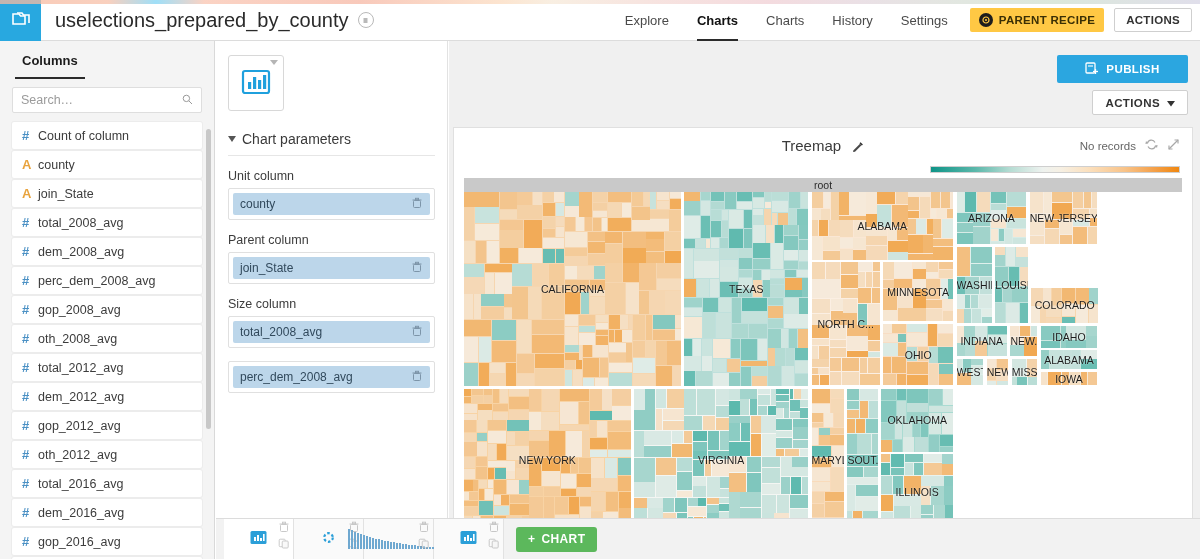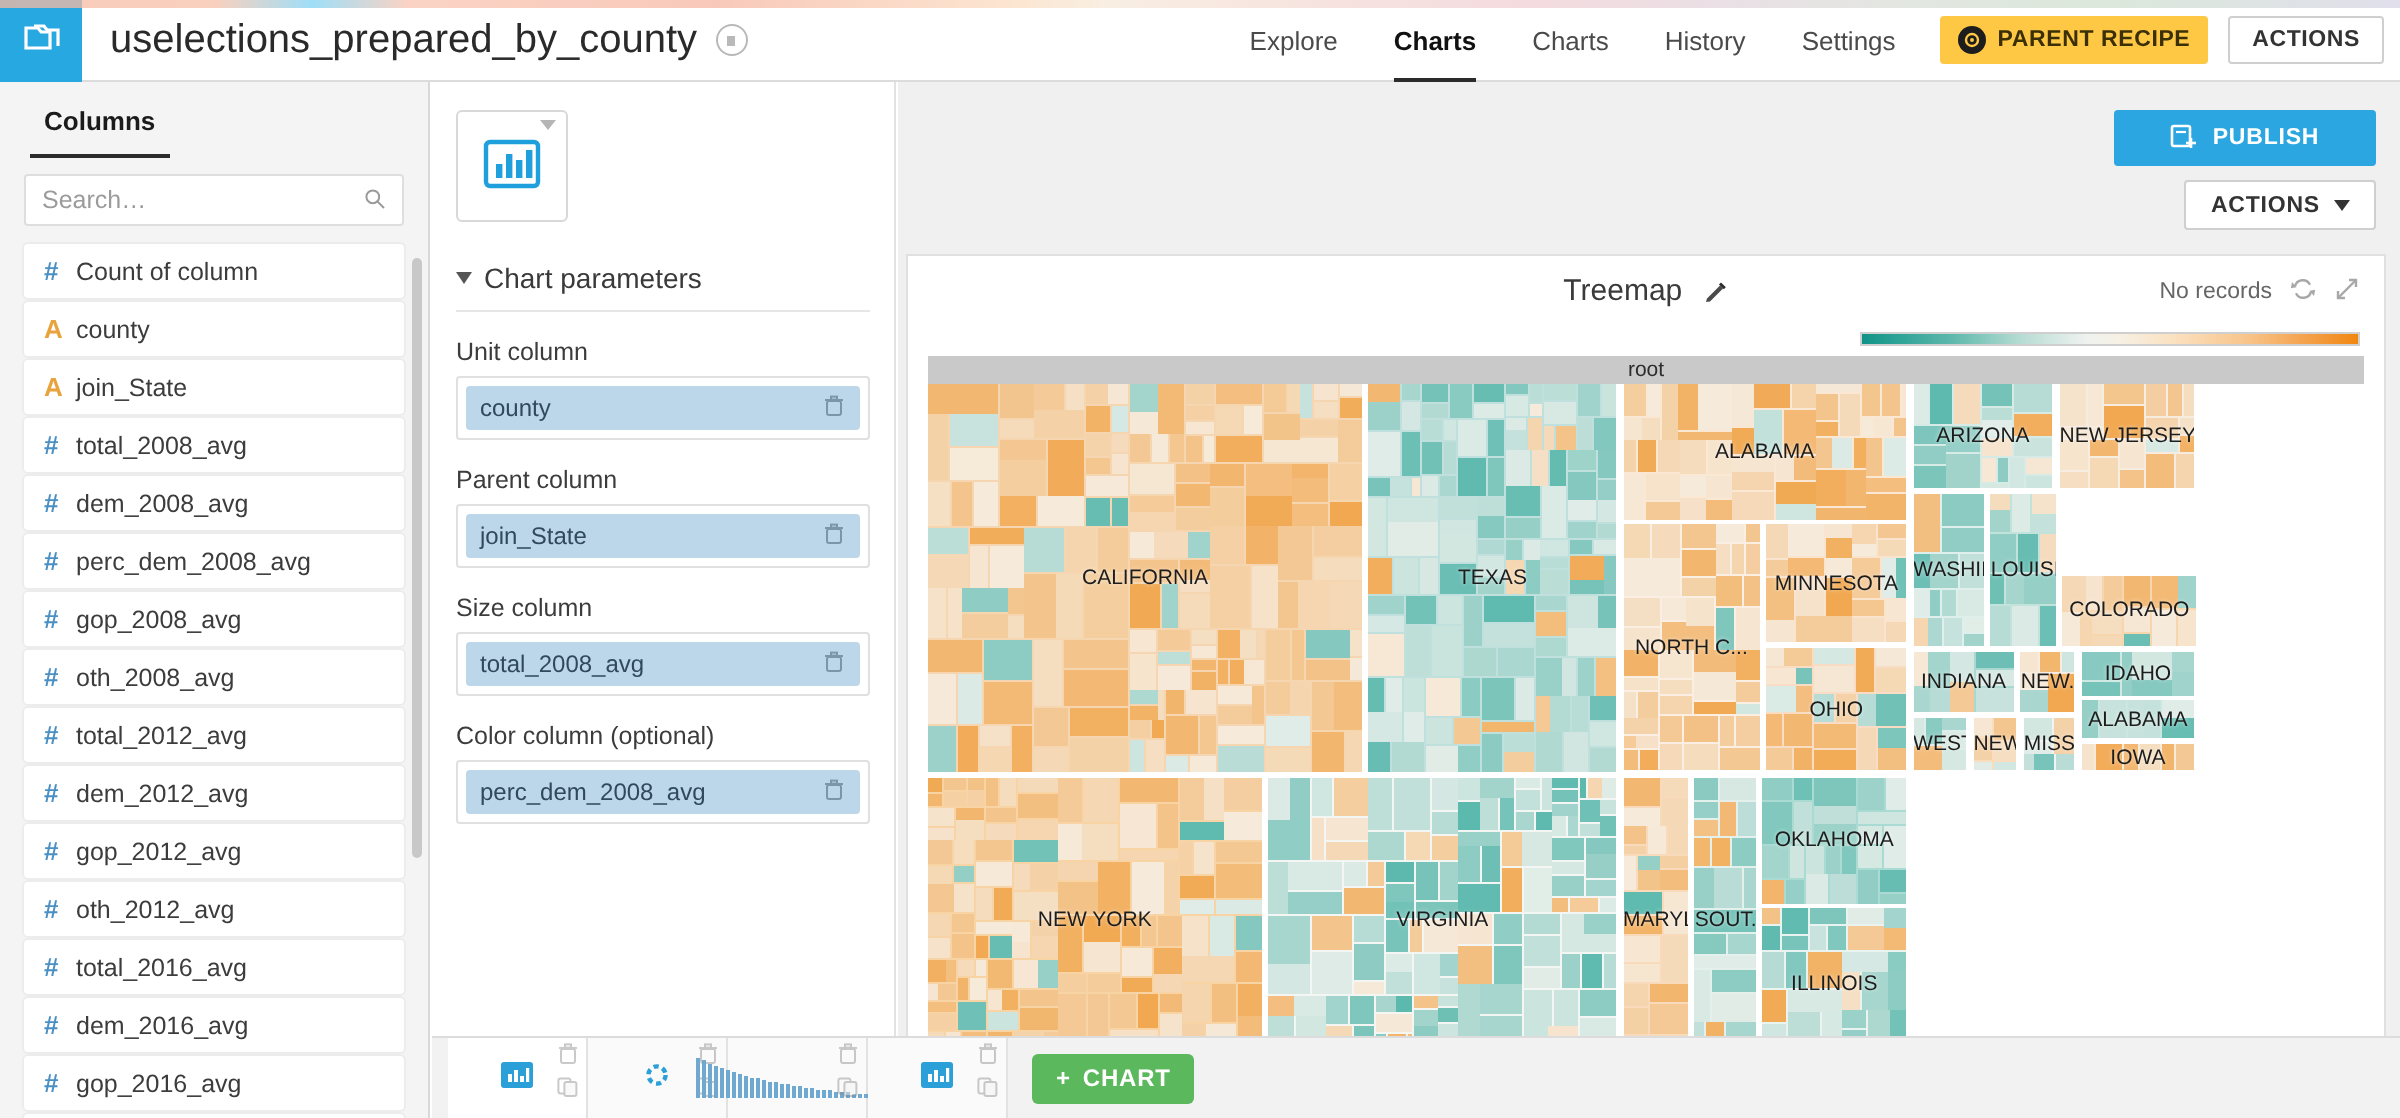--- a/index.html
+++ b/index.html
@@ -410,21 +410,20 @@
               <span class="pill-text">total_2008_avg</span>
               <span class="trash-ico"><svg width="12" height="12" viewBox="0 0 12 12">
                   <rect x="2.5" y="3.5" width="7" height="7" rx="1" fill="none" stroke="#4a6175" stroke-width="1"></rect>
                   <line x1="1.5" y1="3" x2="10.5" y2="3" stroke="#4a6175" stroke-width="1"></line>
                   <rect x="4.5" y="1.3" width="3" height="1.5" fill="none" stroke="#4a6175" stroke-width="1"></rect>
                 </svg></span>
             </div>
           </div>
         </div>
         <div class="field">
-          <div class="field-label">Color column (optional)</div>
           <div class="field-box">
             <div class="pill">
               <span class="pill-text">perc_dem_2008_avg</span>
               <span class="trash-ico"><svg width="12" height="12" viewBox="0 0 12 12">
                   <rect x="2.5" y="3.5" width="7" height="7" rx="1" fill="none" stroke="#4a6175" stroke-width="1"></rect>
                   <line x1="1.5" y1="3" x2="10.5" y2="3" stroke="#4a6175" stroke-width="1"></line>
                   <rect x="4.5" y="1.3" width="3" height="1.5" fill="none" stroke="#4a6175" stroke-width="1"></rect>
                 </svg></span>
             </div>
           </div>

